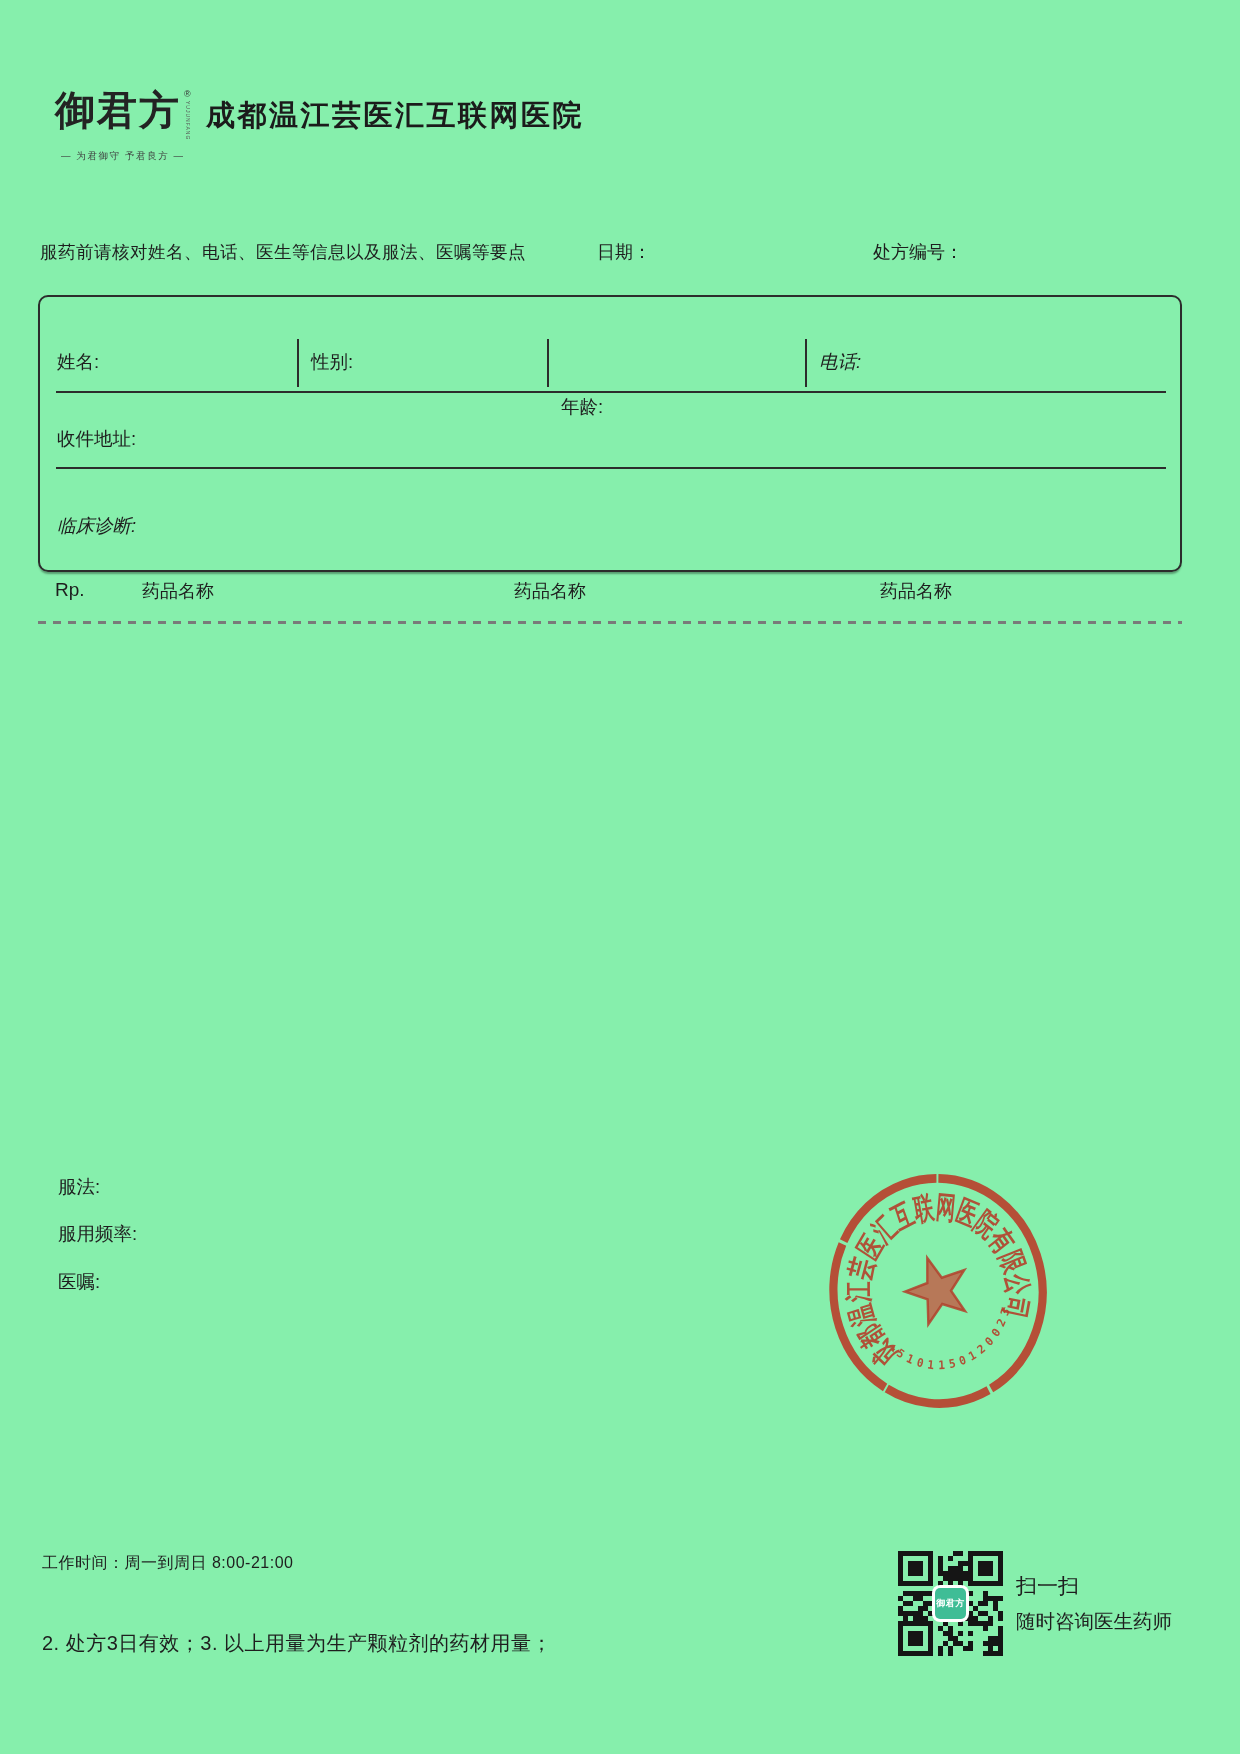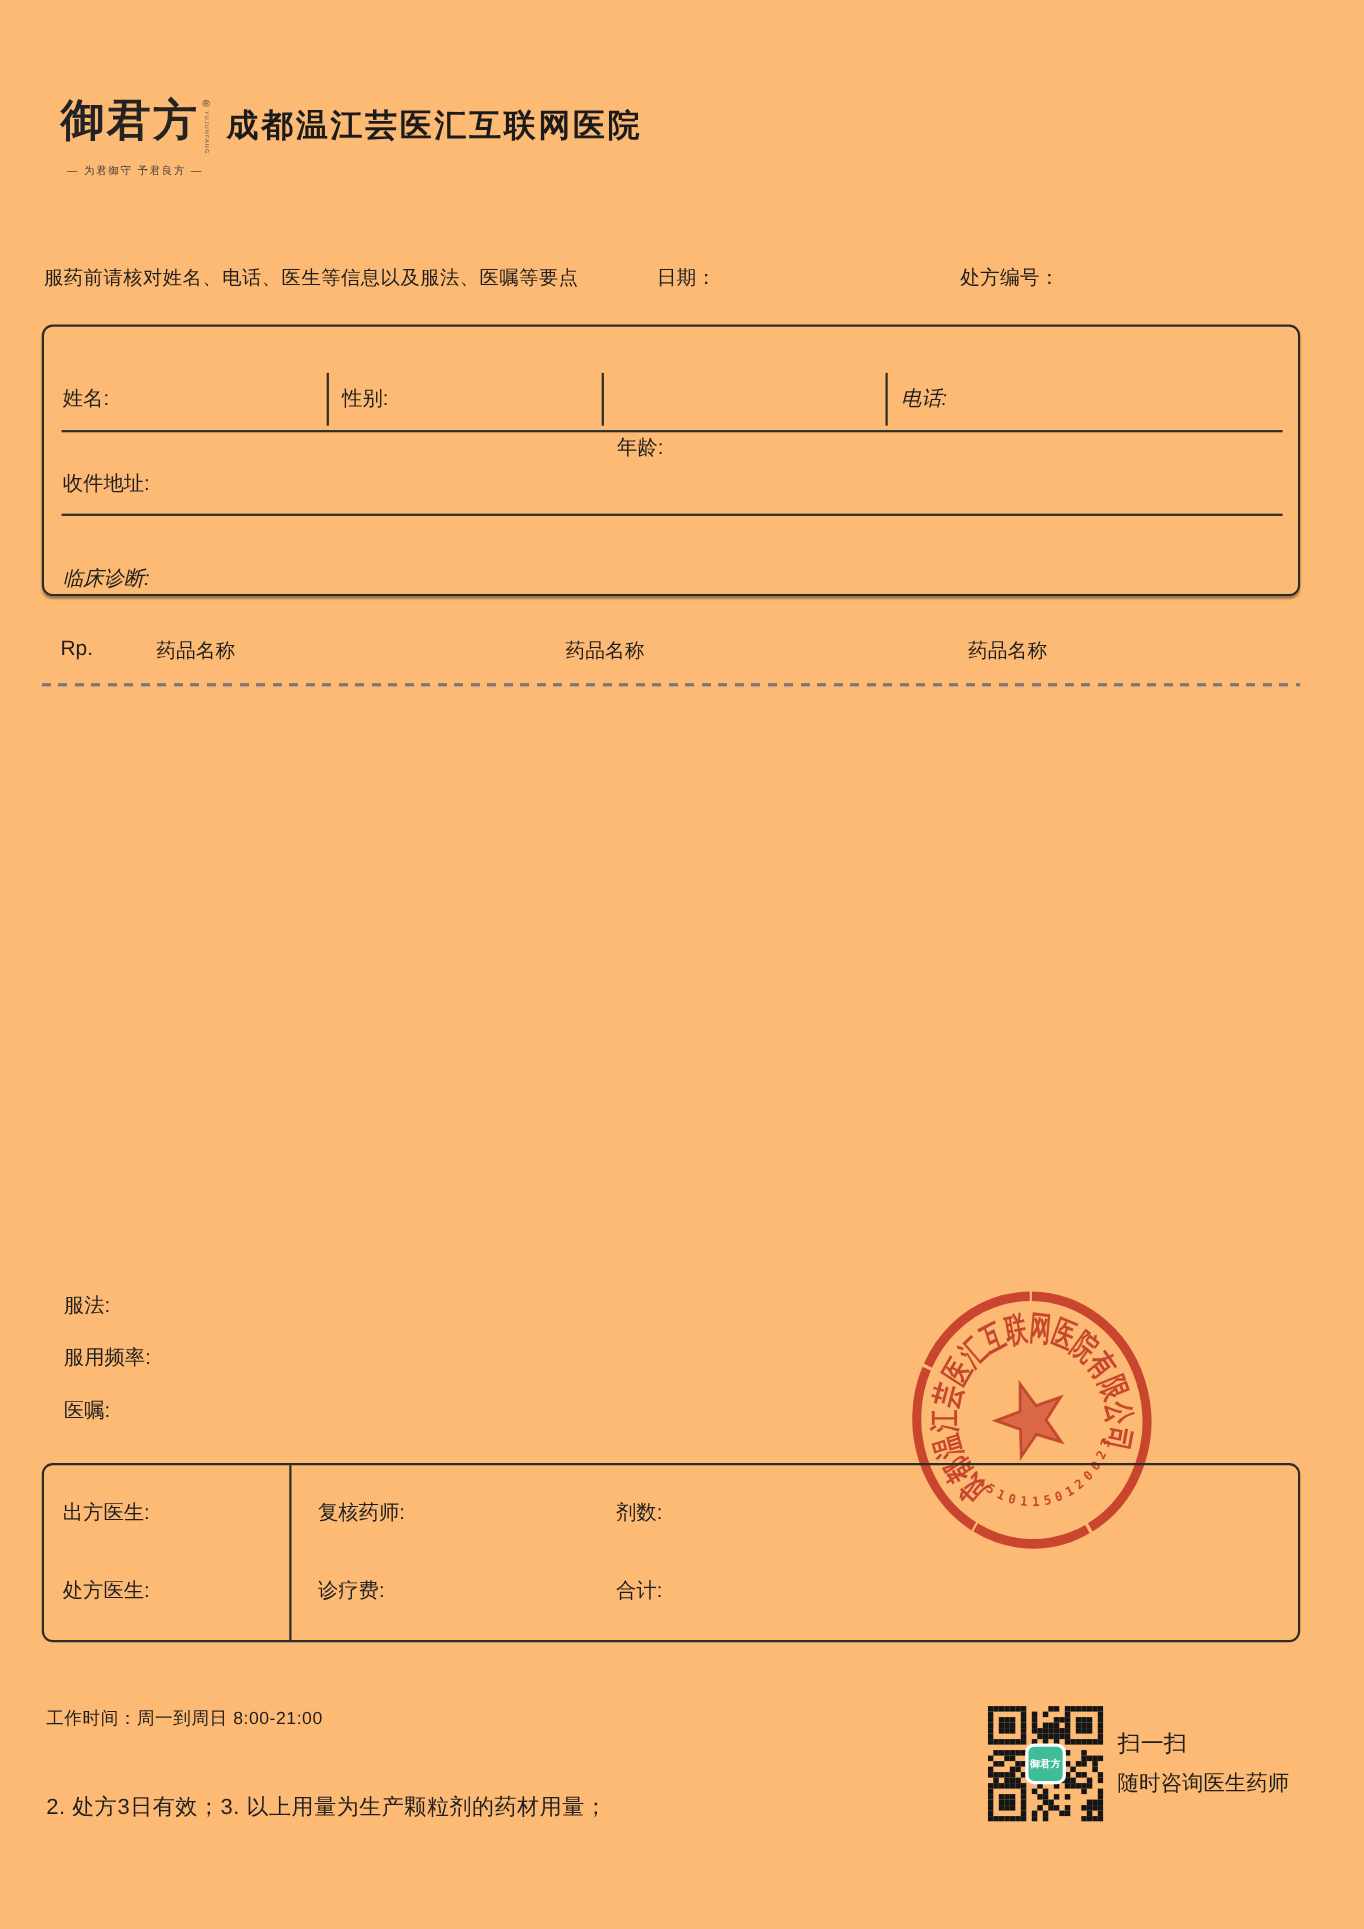--- a/index.html
+++ b/index.html
@@ -1,17 +1,17 @@
 <!DOCTYPE html>
 <html><head>
 <meta charset="utf-8">
 <style>
   html,body{margin:0;padding:0;background:#ffffff;}
   .page{
-    position:relative;width:1240px;height:1754px;background:#fdba74;
+    position:relative;width:1240px;height:1754px;background:#86efac;
     font-family:"Liberation Sans","DejaVu Sans",sans-serif;color:#1e1e1e;overflow:hidden;
   }
   .abs{position:absolute;line-height:1;white-space:nowrap;}
 
   
   .logo{left:55px;top:90px;}
   .logo-main{display:flex;align-items:flex-start;}
   .logo-text{font-family:"DejaVu Serif","Liberation Serif",serif;font-weight:bold;
     font-size:40px;letter-spacing:2px;color:#232323;line-height:1;}
   .logo-side{display:flex;flex-direction:column;align-items:center;margin-left:3px;}
@@ -19,21 +19,21 @@
   .logo-vert{writing-mode:vertical-rl;font-size:5px;letter-spacing:1px;color:#555;margin-top:2px;line-height:1;}
   .logo-tagline{margin-top:11px;font-size:9.5px;letter-spacing:1.6px;color:#3d3d3d;text-align:center;}
   .hospital-title{left:206px;top:101px;font-size:29px;font-weight:bold;letter-spacing:2.5px;color:#1b1b1b;}
 
   
   .notice{left:40px;top:244px;font-size:17.5px;letter-spacing:0.5px;}
   .date-label{left:597px;top:243px;font-size:18px;}
   .rx-label{left:873px;top:243px;font-size:18px;}
 
   
-  .patient-box{left:38px;top:295px;width:1144px;height:247px;
+  .patient-box{left:38px;top:295px;width:1144px;height:277px;
     border:2px solid #2c2c2c;border-radius:10px;box-shadow:0 3px 2px -1px rgba(0,0,0,0.35);box-sizing:border-box;}
   .patient-box .hline{position:absolute;left:16px;right:14px;height:2px;background:#2c2c2c;}
   .hline-1{top:94px;} .hline-2{top:170px;}
   .patient-box .vdiv{position:absolute;width:2px;top:42px;height:48px;background:#2c2c2c;}
   .vdiv-1{left:257px;} .vdiv-2{left:507px;} .vdiv-3{left:765px;}
   .fld{position:absolute;font-size:18.5px;line-height:1;white-space:nowrap;}
   .fld-name{left:17px;top:56px;} .fld-gender{left:271px;top:56px;}
   .fld-age{left:521px;top:56px;margin-top:45px;} .fld-phone{left:779px;top:56px;font-style:italic;}
   .fld-address{left:17px;top:133px;} .fld-diagnosis{left:17px;top:220px;font-style:italic;}
 
@@ -130,29 +130,20 @@
         <text font-size="30" font-weight="bold" fill="#b92d1e" fill-opacity="0.9" font-family="DejaVu Sans, sans-serif">
           <textPath href="#stamp-arc-top" startOffset="4" textLength="320" lengthAdjust="spacingAndGlyphs">成都温江芸医汇互联网医院有限公司</textPath>
         </text>
         <text font-size="11.5" font-weight="bold" fill="#b92d1e" fill-opacity="0.9" font-family="DejaVu Sans Mono, monospace">
           <textPath href="#stamp-arc-bottom" startOffset="8" textLength="148" lengthAdjust="spacing">5101150120023</textPath>
         </text>
       </g>
     </svg>
   </div>
 
-  <div class="abs sign-box">
-    <span class="sign-vdiv"></span>
-    <span class="sg sg-issue">出方医生:</span>
-    <span class="sg sg-review">复核药师:</span>
-    <span class="sg sg-dose">剂数:</span>
-    <span class="sg sg-presc">处方医生:</span>
-    <span class="sg sg-fee">诊疗费:</span>
-    <span class="sg sg-total">合计:</span>
-  </div>
 
   <div class="abs hours">工作时间：周一到周日 8:00-21:00</div>
   <div class="abs note2">2. 处方3日有效；3. 以上用量为生产颗粒剂的药材用量；</div>
 
   <div class="abs qr">
     <svg id="qr-svg" width="105" height="105" viewBox="0 0 105 105">
         <rect x="0" y="0" width="5" height="5" fill="#151515"></rect>
         <rect x="5" y="0" width="5" height="5" fill="#151515"></rect>
         <rect x="10" y="0" width="5" height="5" fill="#151515"></rect>
         <rect x="15" y="0" width="5" height="5" fill="#151515"></rect>

